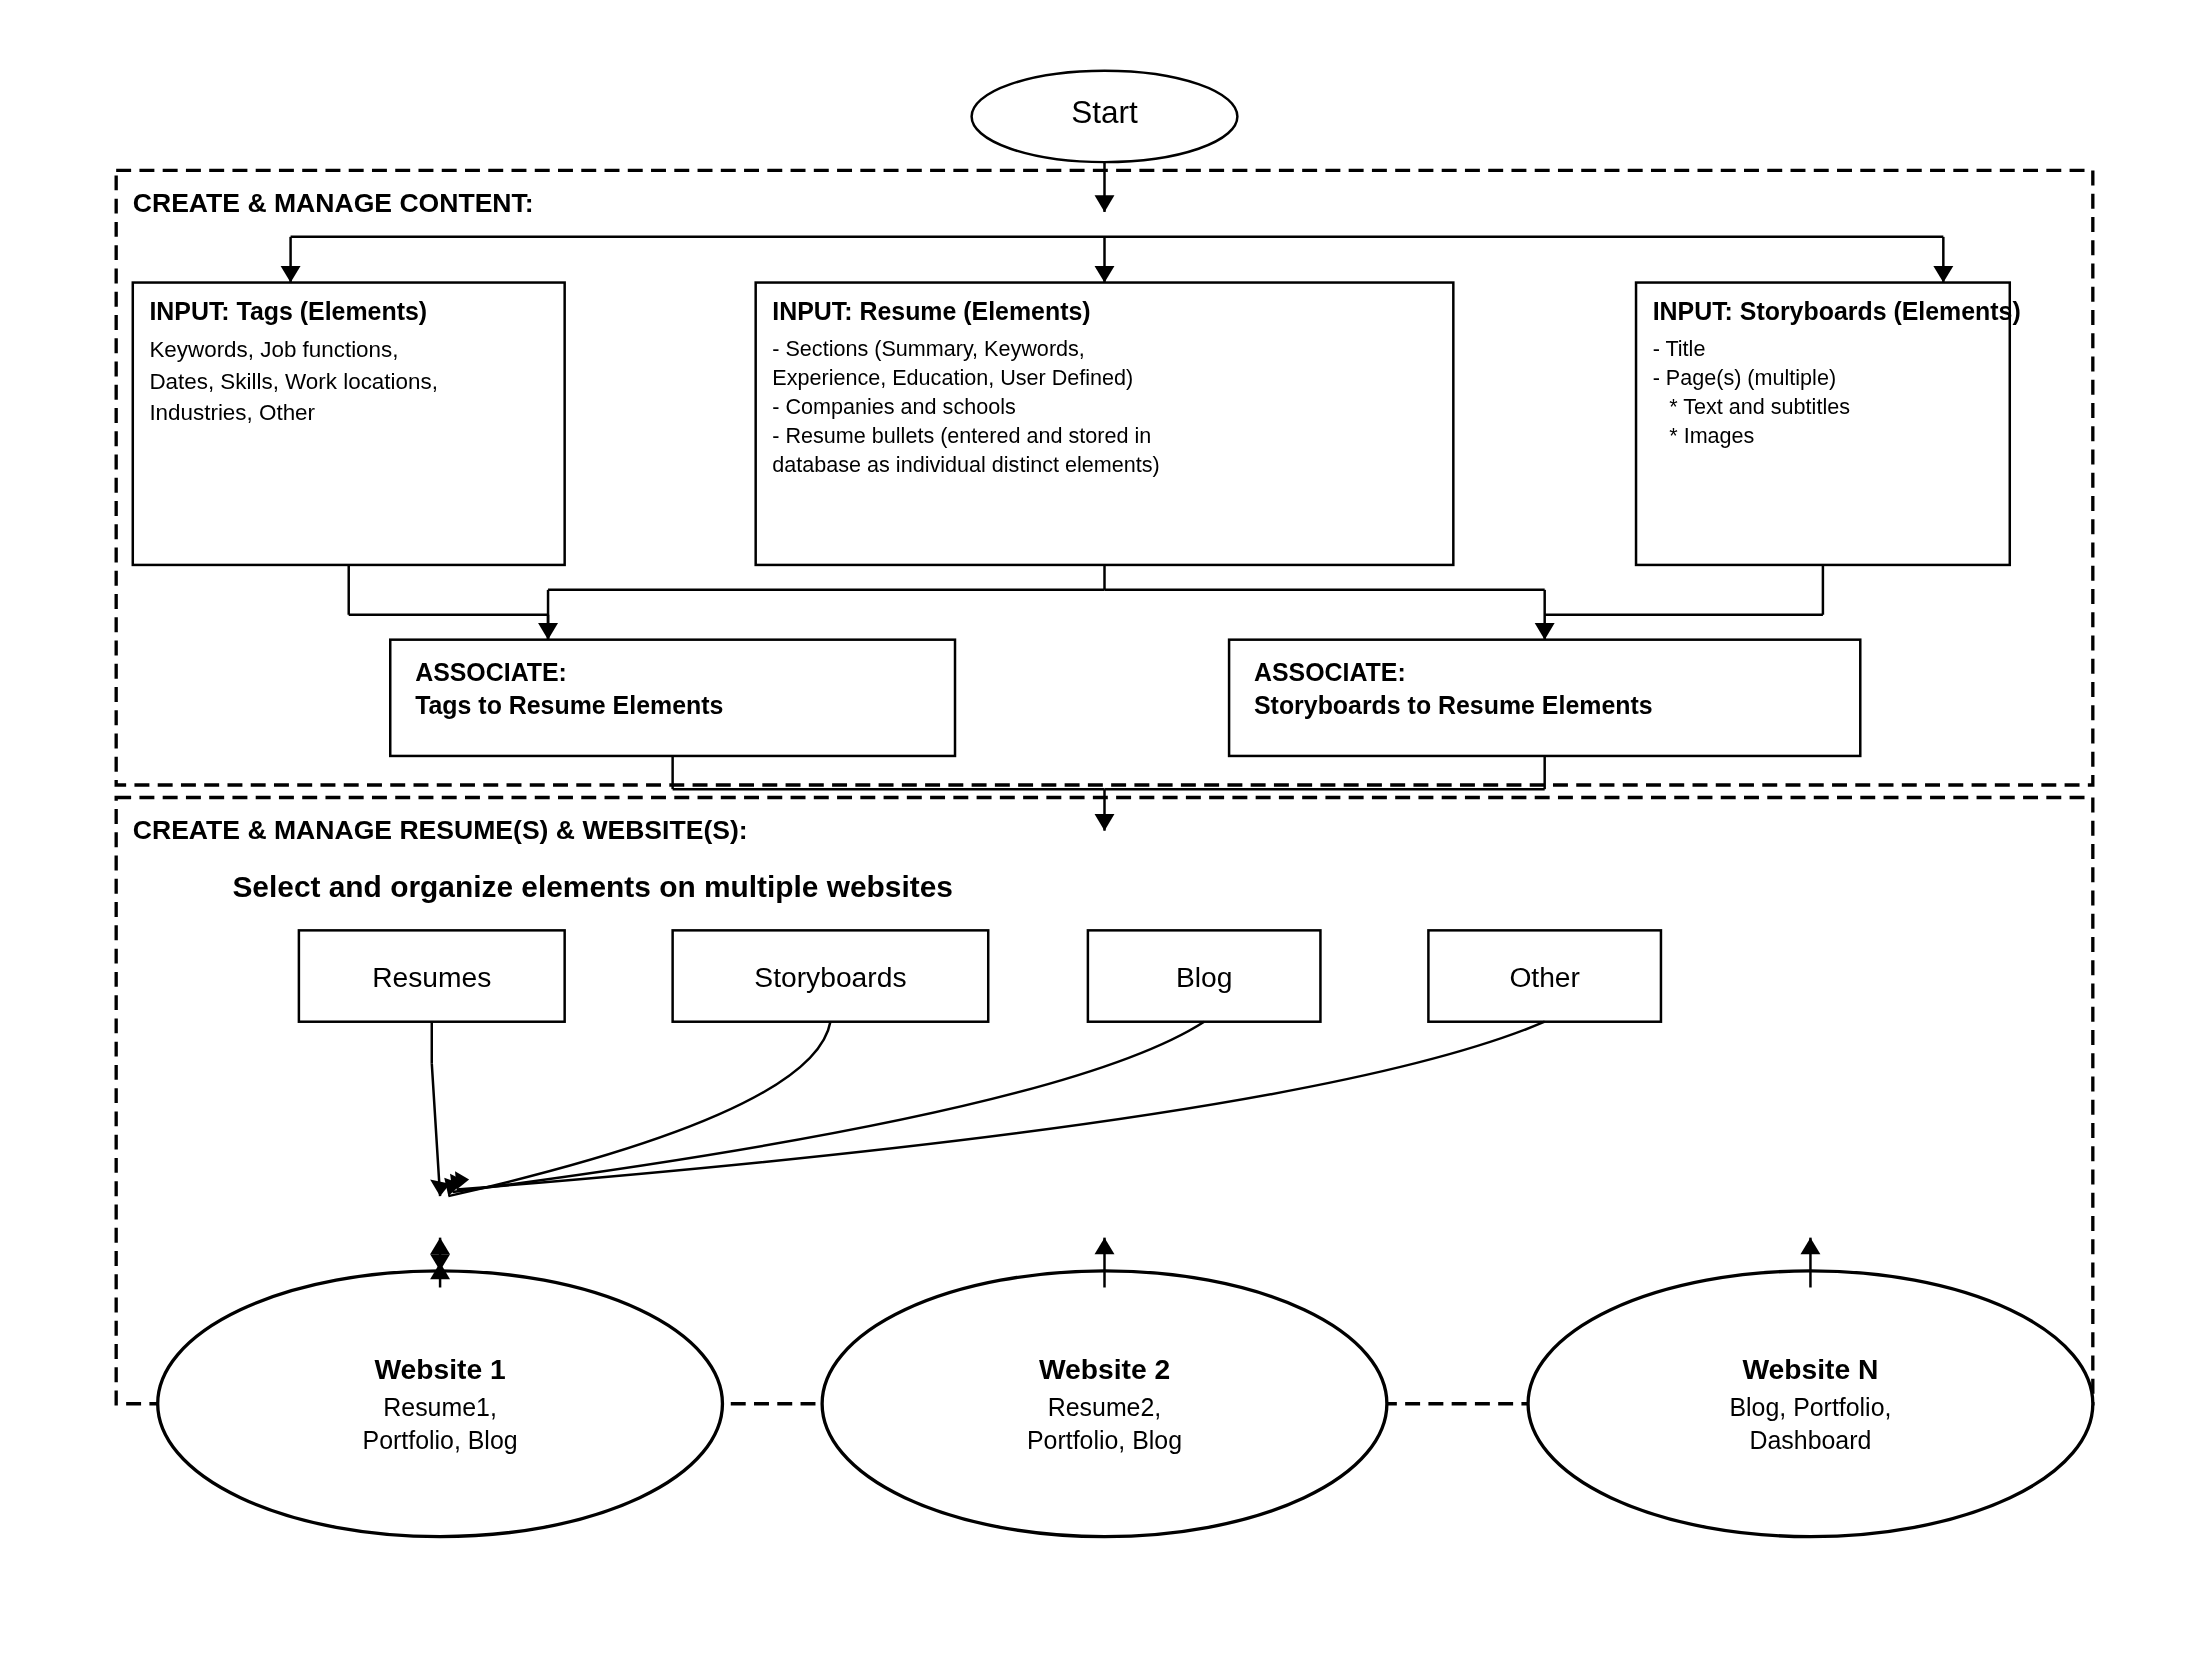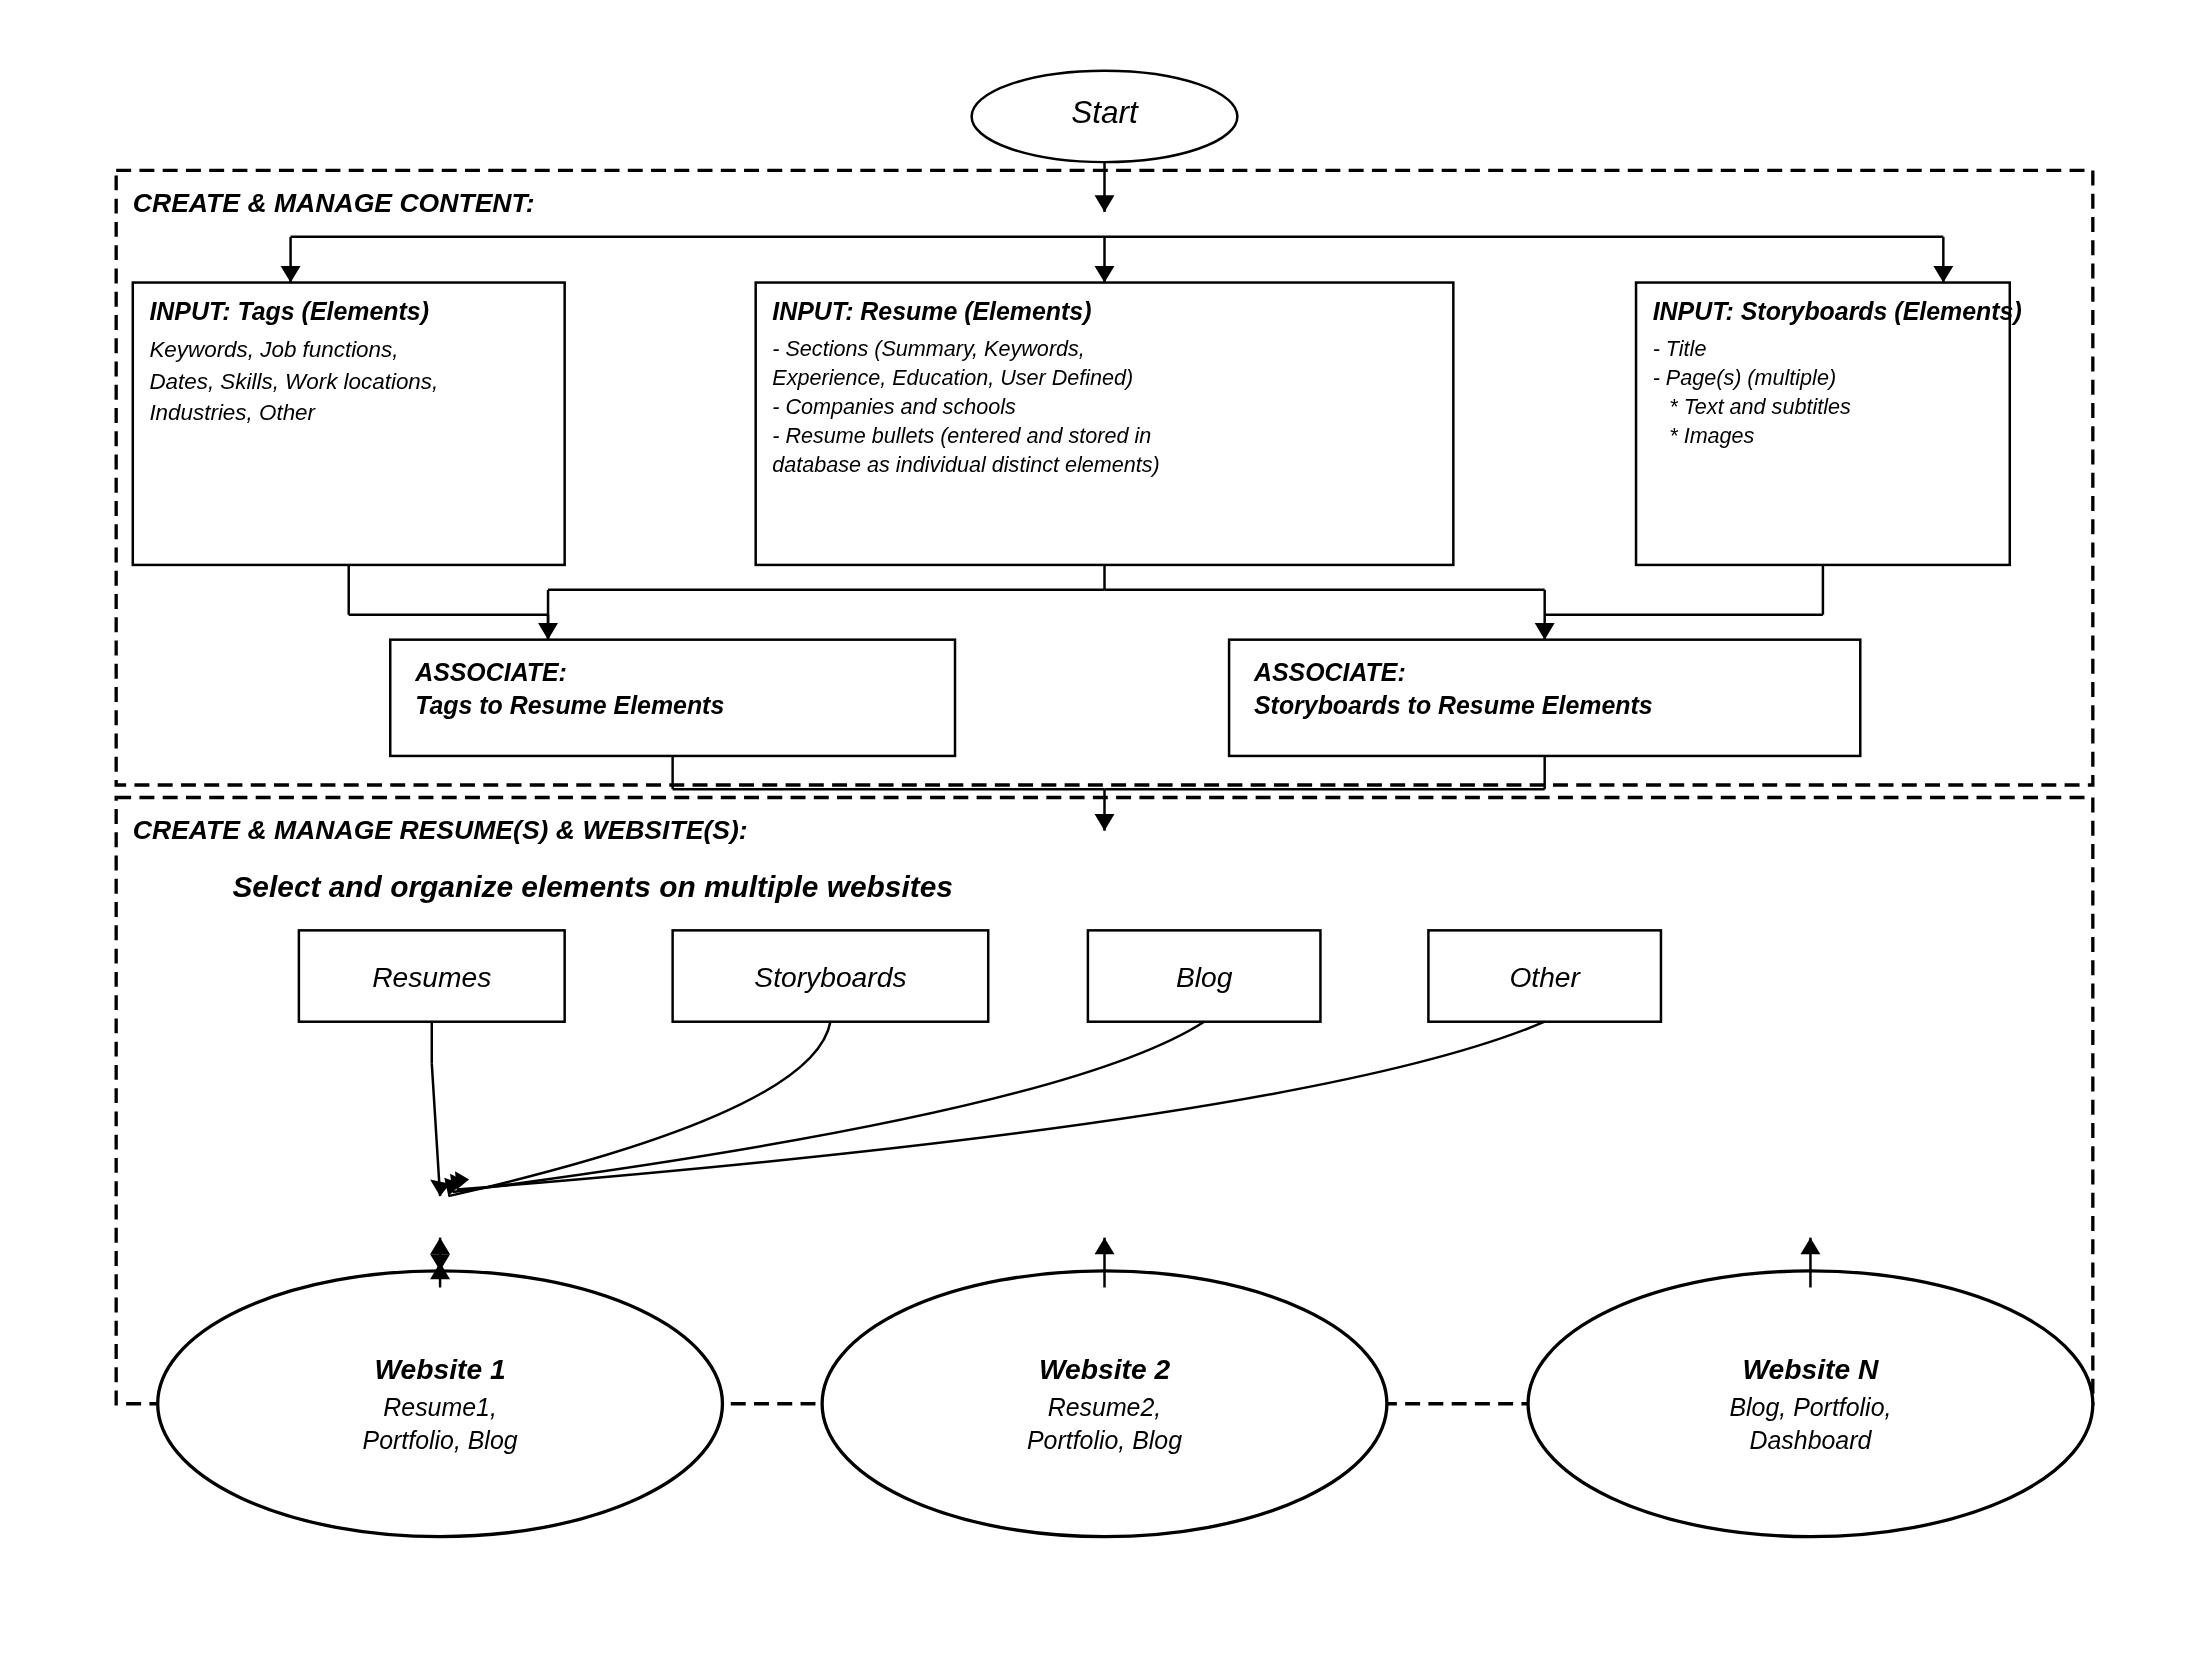--- a/index.html
+++ b/index.html
@@ -7,21 +7,20 @@
       background: #fff;
       font-family: Arial, Helvetica, sans-serif;
       width: 2205px;
       min-height: 1658px;
       padding: 50px 66px;
     }
 
     .flowchart {
       width: 100%;
       position: relative;
-      font-style: italic;
     }
   </style>
 </head>
 <body>
 
 <div class="flowchart">
 
   
   <svg viewBox="0 0 2500 1900" width="2077" height="1578" xmlns="http://www.w3.org/2000/svg" style="font-family: Arial, Helvetica, sans-serif;">
 

